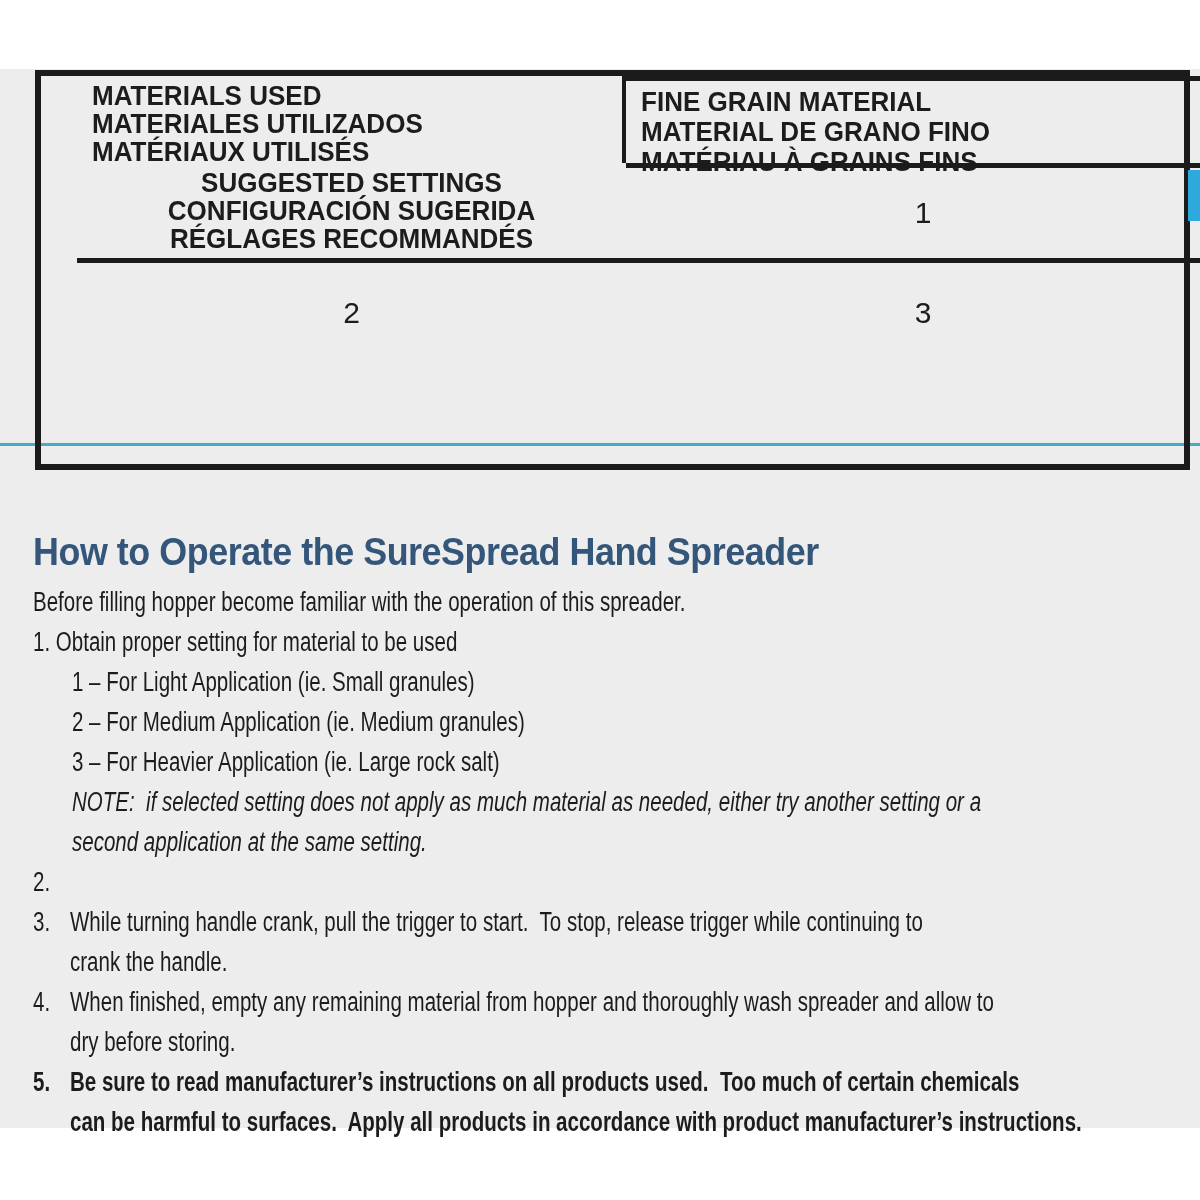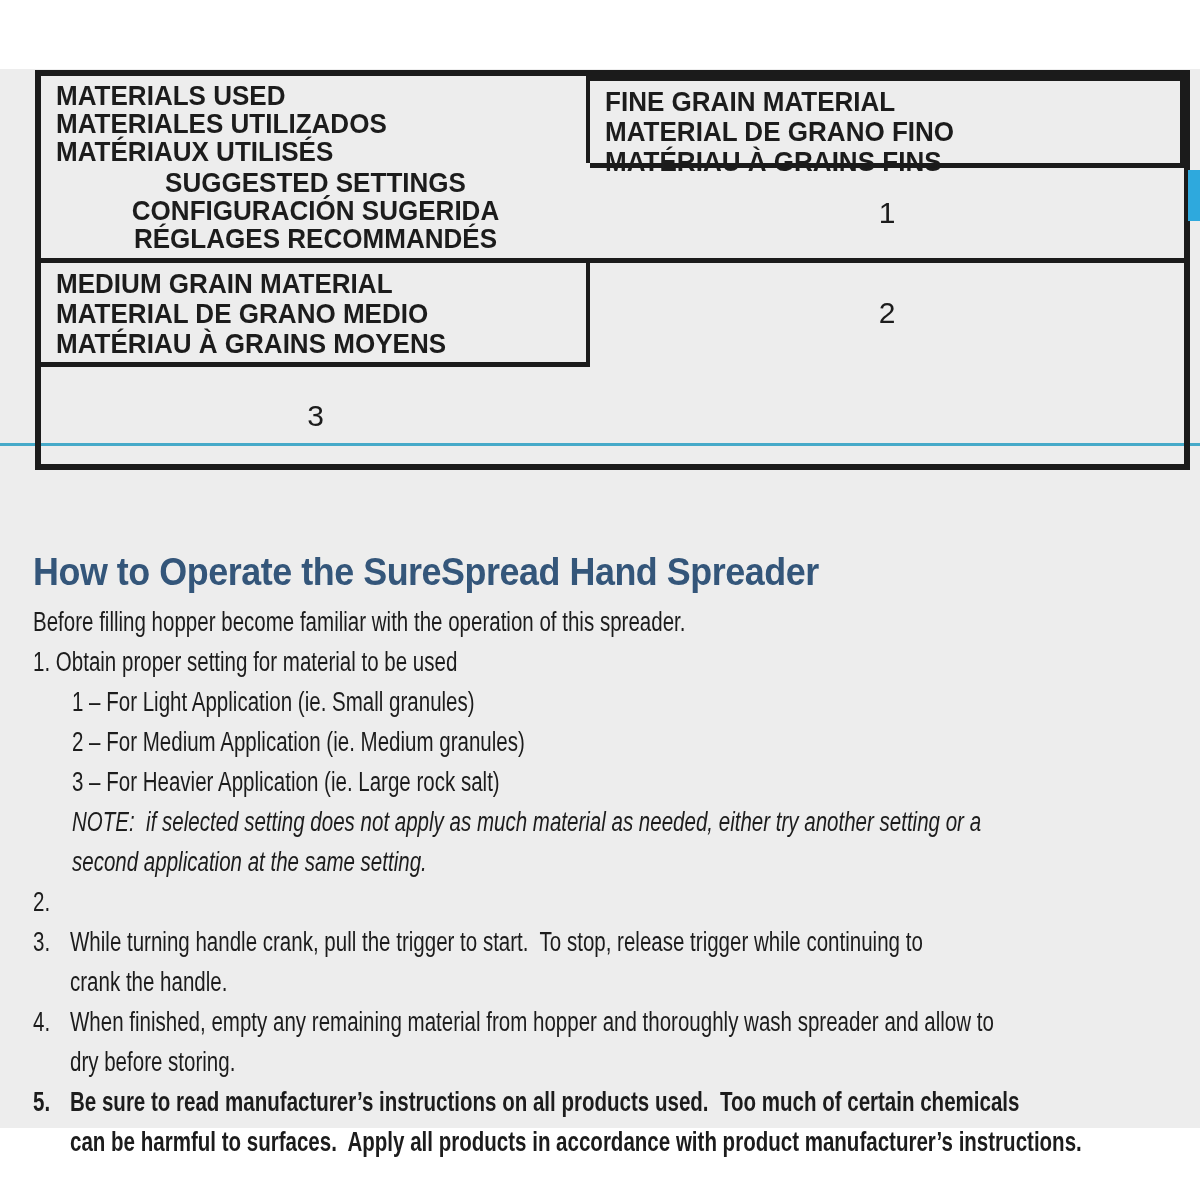--- a/index.html
+++ b/index.html
@@ -7,34 +7,34 @@
   .page { position:relative; width:1200px; height:1200px; overflow:hidden; background:#ffffff; }
 
   .band { position:absolute; left:0; top:69px; width:1200px; height:1059px; background:#ededed; }
   .accent-rule { position:absolute; left:0; top:443px; width:1200px; height:3px; background:#46aac9; z-index:1; }
   .side-tab { position:absolute; left:1188px; top:170px; width:12px; height:51px; background:#2ea9dd; z-index:3; }
 
   
   .mtable { position:absolute; left:35px; top:70px; width:1155px; height:400px;
             border:6px solid #1b1b1b; box-sizing:border-box; display:grid;
             grid-template-columns:549px 594px; grid-template-rows:87px 95px 104px 102px;
-            z-index:2; background:transparent; }
+            z-index:2; background:transparent;padding-left:36px; }
   .cell { box-sizing:border-box; }
   .cl { border-right:4px solid #1b1b1b; padding:6px 0 0 15px; }
   .bt { border-top:5px solid #1b1b1b; }
   .cr { display:flex; align-items:center; justify-content:center; }
   .crh { display:block; padding-top:6px; }
   .tl { font-weight:bold; font-size:28px; line-height:28px; color:#1c1c1c;
         white-space:pre; transform:scaleX(0.93); transform-origin:0 0; }
   .rowl { line-height:30px; }
   .tc { text-align:center; transform-origin:50% 0; }
   .setting { font-size:30px; color:#1c1c1c; }
 
   
-  .howto { position:absolute; left:33px; top:550px; width:1162px; z-index:2; }
+  .howto { position:absolute; left:33px; top:530px; width:1162px; z-index:2; }
   .title { margin:0 0 9px 0; font-size:39px; line-height:43px; font-weight:bold; color:#34567a;
            letter-spacing:-0.5px; white-space:pre; transform:scaleX(0.92); transform-origin:0 0; }
   .bl { font-size:27px; line-height:40px; color:#1c1c1c; white-space:pre;
         transform:scaleX(0.76); transform-origin:0 50%; }
   .ind { margin-left:39px; }
   .it { font-style:italic; }
   .b { font-weight:bold; }
   .step { display:flex; align-items:flex-start; }
   .num { flex:0 0 37px; width:37px; }
 </style>
@@ -61,25 +61,20 @@
 
     <div class="cell crh">
       <div class="tl tc">SUGGESTED SETTINGS</div>
       <div class="tl tc">CONFIGURACIÓN SUGERIDA</div>
       <div class="tl tc">RÉGLAGES RECOMMANDÉS</div>
     </div>
     <div class="cell cr bt">
       <div class="setting">1</div>
     </div>
 
-    <div class="cell cl bt">
-      <div class="tl rowl">MEDIUM GRAIN MATERIAL</div>
-      <div class="tl rowl">MATERIAL DE GRANO MEDIO</div>
-      <div class="tl rowl">MATÉRIAU À GRAINS MOYENS</div>
-    </div>
     <div class="cell cr bt">
       <div class="setting">2</div>
     </div>
 
     <div class="cell cr bt">
       <div class="setting">3</div>
     </div>
   </div>
 
   <div class="howto">

